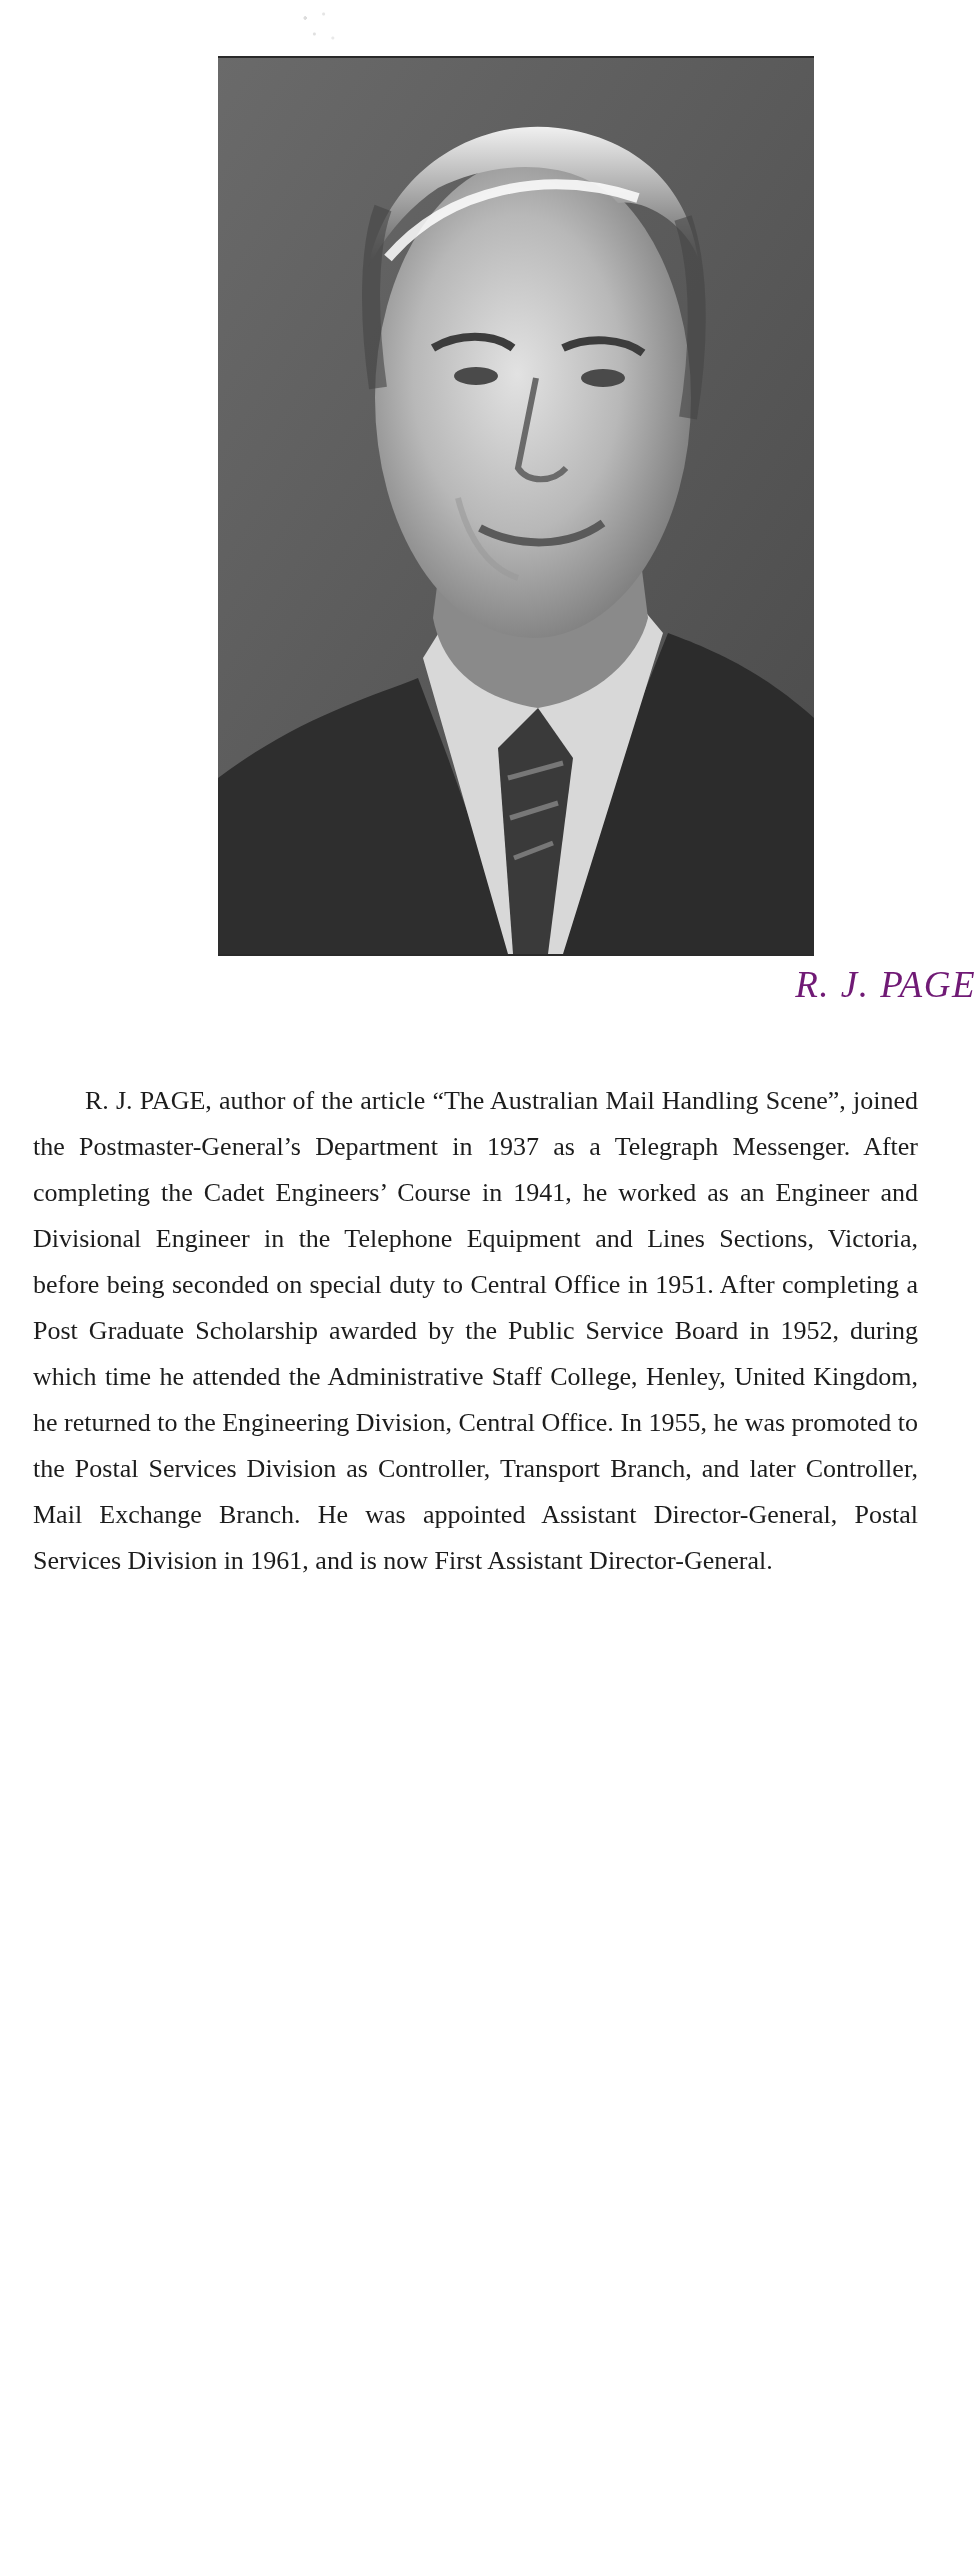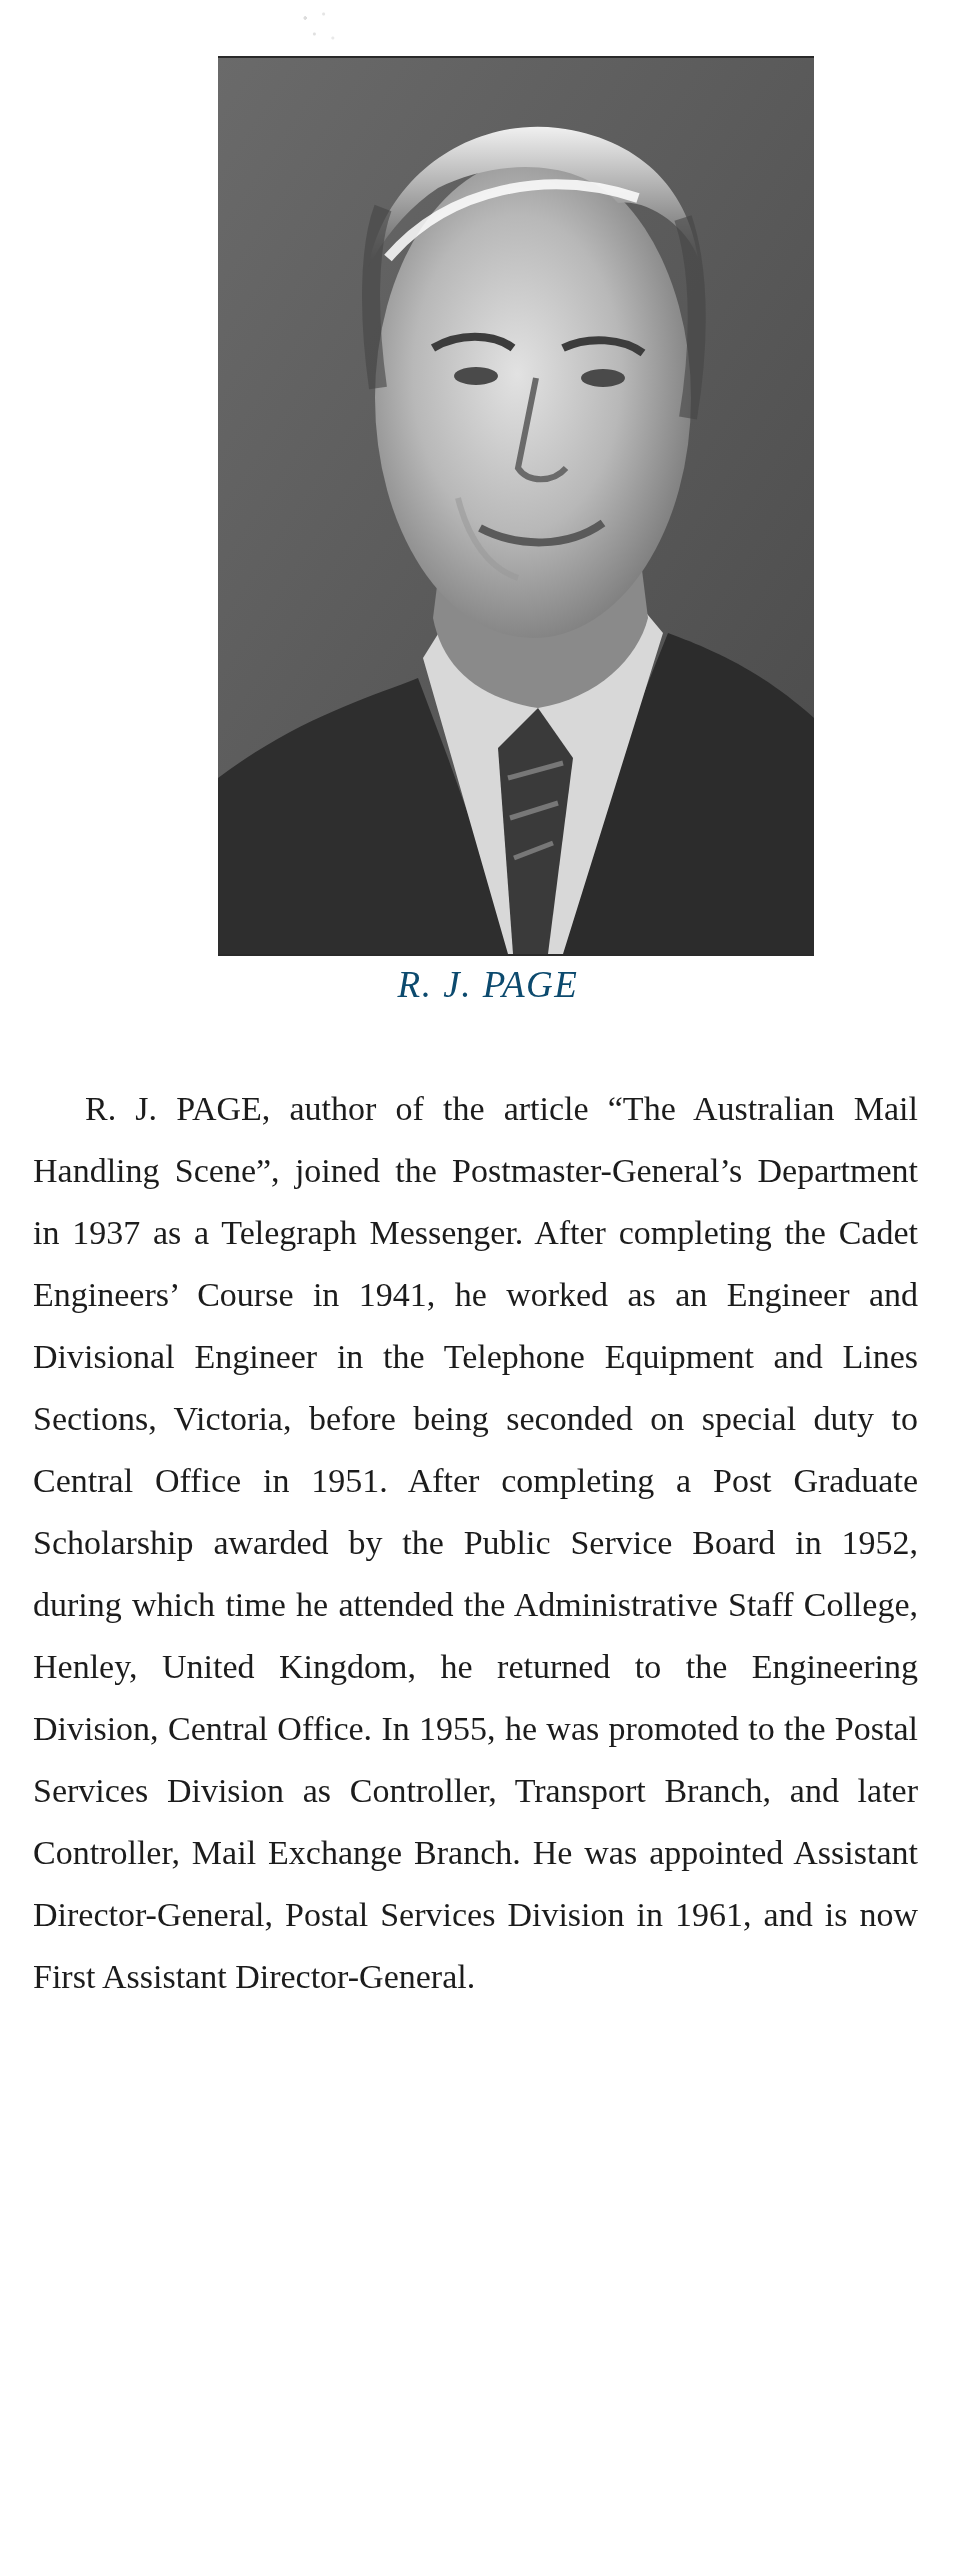--- a/index.html
+++ b/index.html
@@ -41,33 +41,33 @@
       #5a5a5a;
     border-top: 2px solid #2a2a2a;
     border-bottom: 2px solid #2a2a2a;
   }
   .photo svg { display: block; width: 100%; height: 100%; }
   .caption {
     position: absolute;
     left: 0;
     width: 976px;
     top: 963px;
-    text-align: center;
+    text-align: right;
     font-style: italic;
     font-size: 37px;
     letter-spacing: 1.5px;
-    color: #0c4a6e;
+    color: #701a75;
   }
   .article {
     position: absolute;
     left: 33px;
     top: 1078px;
     width: 885px;
-    font-size: 34px;
-    line-height: 62px;
+    font-size: 26px;
+    line-height: 46px;
     text-align: justify;
     hyphens: manual;
     color: #1c1c1c;
   }
   .article p {
     margin: 0;
     text-indent: 52px;
   }
 </style>
 </head>

